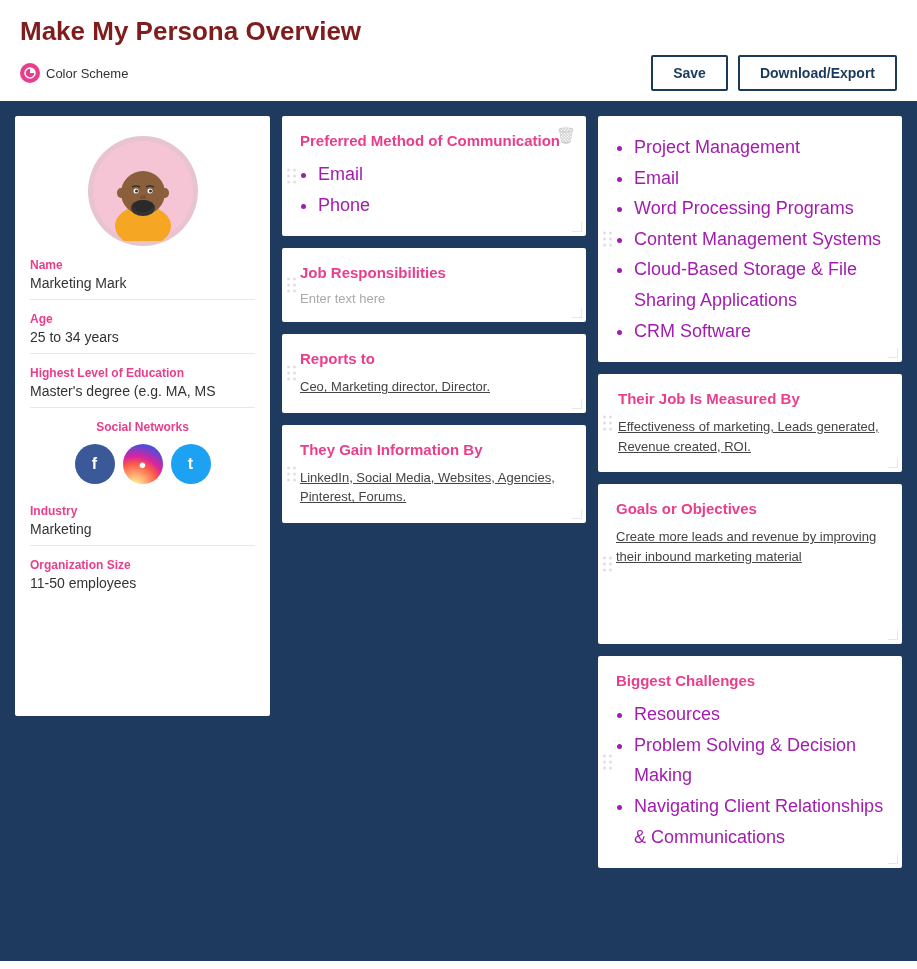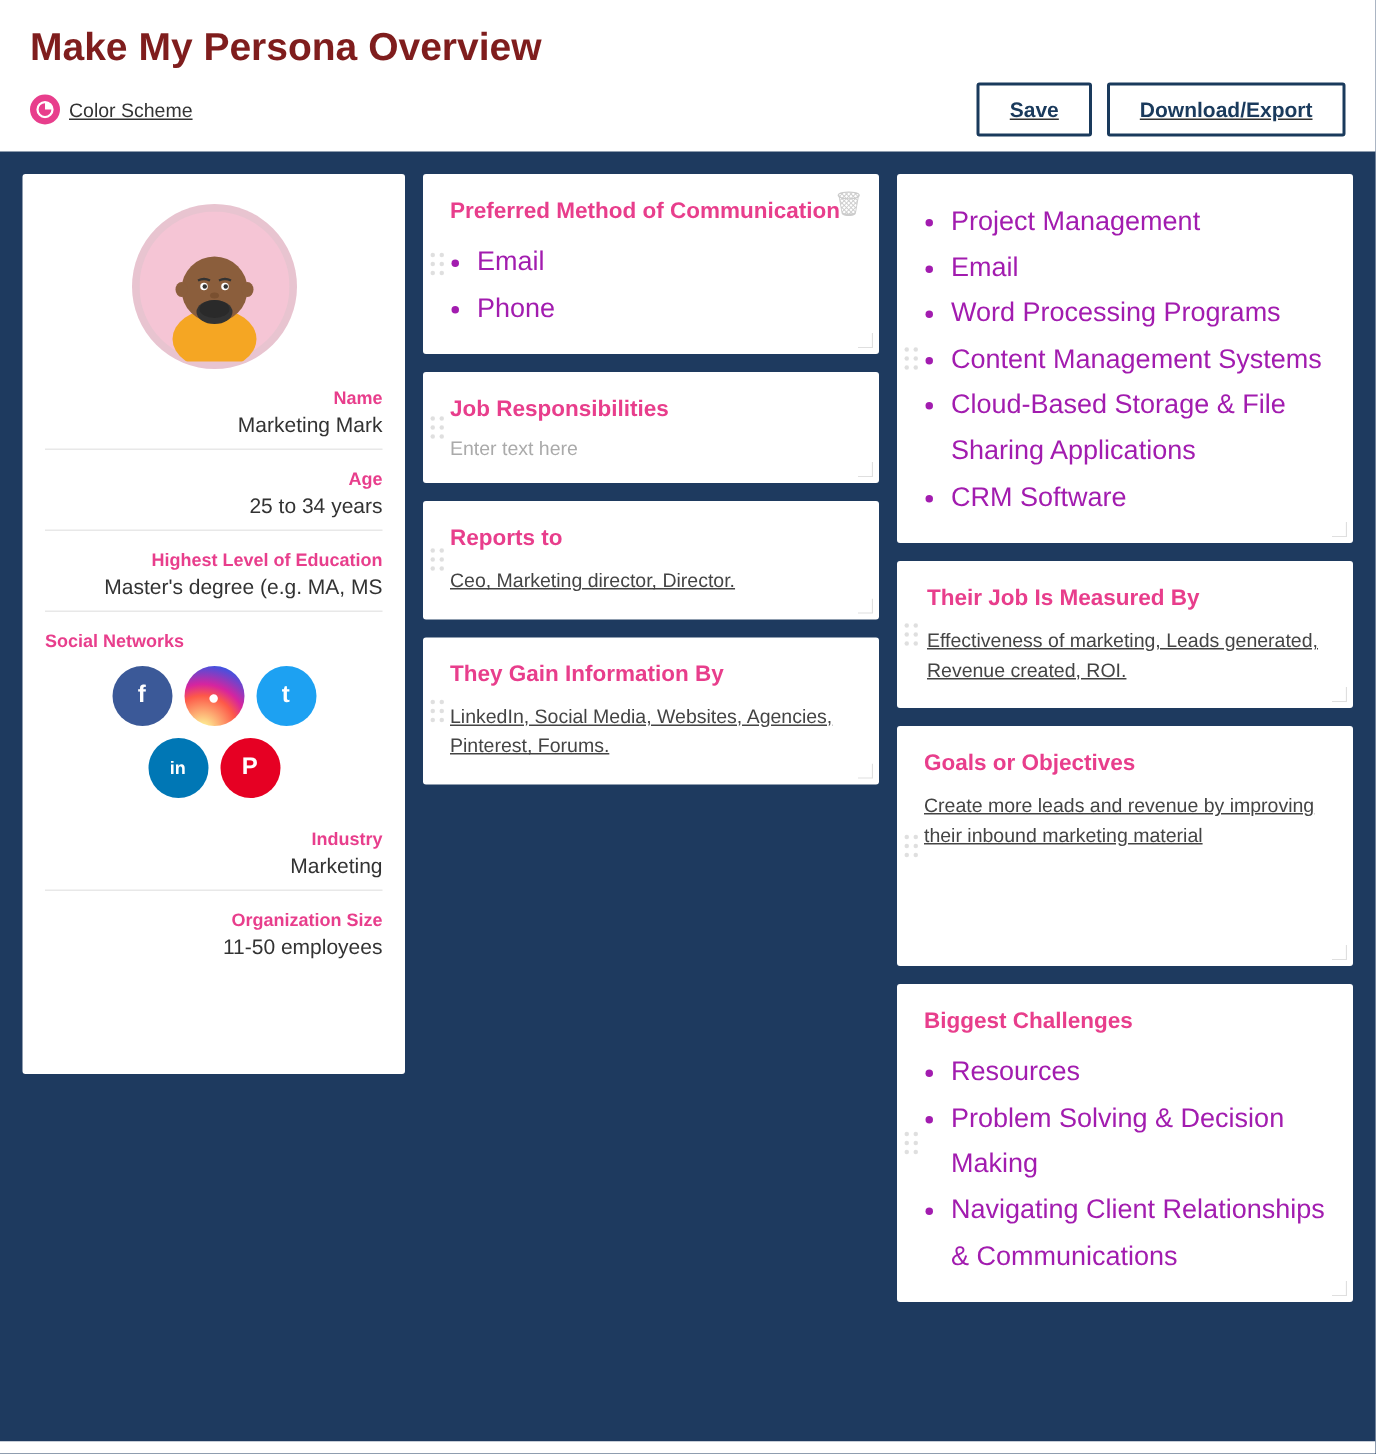--- a/index.html
+++ b/index.html
@@ -18,21 +18,20 @@
     .header h1 {
       font-size: 26px;
       font-weight: 700;
       color: #7f1d1d;
       margin-bottom: 8px;
     }
     .header-controls {
       display: flex;
       align-items: center;
       justify-content: space-between;
-      text-decoration: underline;
     }
     .color-scheme {
       display: flex;
       align-items: center;
       gap: 6px;
       font-size: 13px;
       color: #333;
     }
     .color-scheme-icon {
       width: 20px;
@@ -102,42 +101,42 @@
       position: relative;
     }
 
     
     .avatar-svg {
       width: 100px;
       height: 100px;
     }
 
     .profile-field {
-      text-align: right;
+      text-align: left;
       width: 100%;
       padding-bottom: 8px;
       border-bottom: 1px solid #e8e8e8;
     }
     .profile-field:last-of-type {
       border-bottom: none;
     }
 
     .field-label {
       color: #e83e8c;
       font-size: 12px;
       font-weight: 700;
       margin-bottom: 3px;
     }
     .field-value {
       font-size: 14px;
       color: #333;
     }
 
     .social-networks-section {
-      text-align: left;
+      text-align: center;
       width: 100%;
     }
     .social-title {
       color: #e83e8c;
       font-size: 12px;
       font-weight: 700;
       margin-bottom: 10px;
     }
     .social-icons-row {
       display: flex;
@@ -319,24 +318,20 @@
         <div class="field-value">Master's degree (e.g. MA, MS</div>
       </div>
 
       <div class="social-networks-section">
         <div class="social-title">Social Networks</div>
         <div class="social-icons-row">
           <div class="social-icon si-facebook">f</div>
           <div class="social-icon si-instagram" style="font-size:13px;">●</div>
           <div class="social-icon si-twitter">t</div>
         </div>
-        <div class="social-icons-row">
-          <div class="social-icon si-linkedin" style="font-size:12px;">in</div>
-          <div class="social-icon si-pinterest">P</div>
-        </div>
       </div>
 
       <div class="profile-field">
         <div class="field-label">Industry</div>
         <div class="field-value">Marketing</div>
       </div>
 
       <div class="profile-field">
         <div class="field-label">Organization Size</div>
         <div class="field-value">11-50 employees</div>

